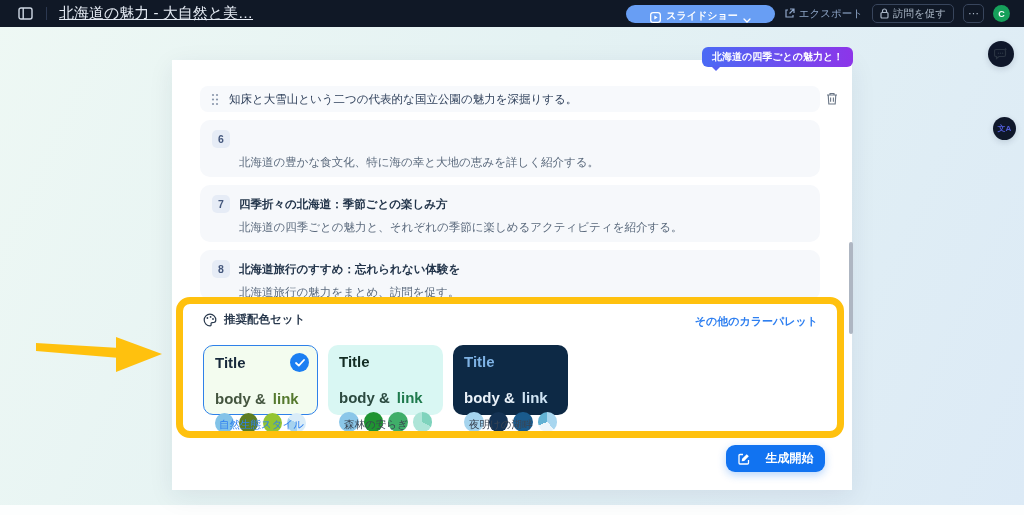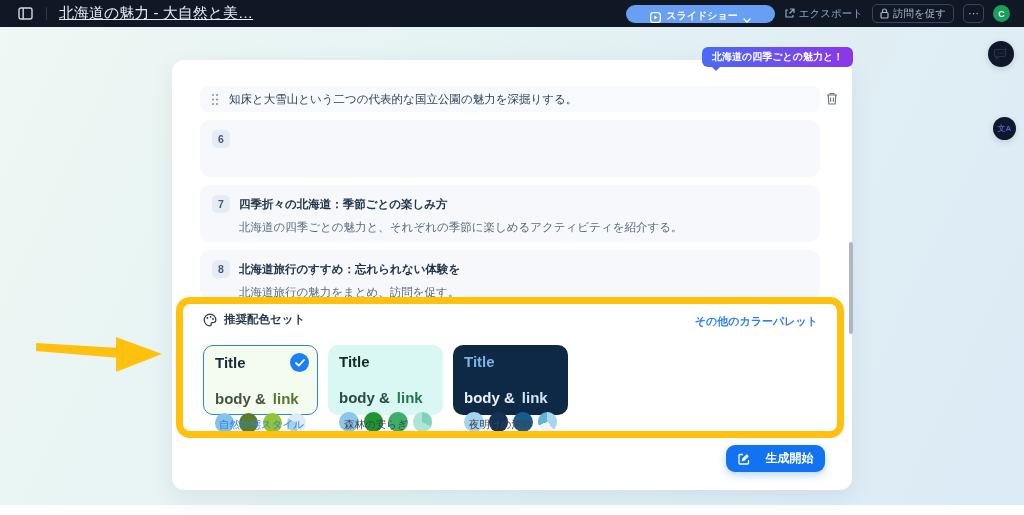--- a/index.html
+++ b/index.html
@@ -34,21 +34,21 @@
 
   
   .tip-badge { position:absolute; left:702px; top:47px; height:20px; padding:0 10px;
     border-radius:6px; background:linear-gradient(90deg,#4a6af5,#8d35e9); color:#fff;
     font-size:10px; font-weight:700; display:flex; align-items:center; z-index:7; }
   .tip-badge::after { content:""; position:absolute; left:9px; bottom:-4px;
     border-left:5px solid transparent; border-right:5px solid transparent; border-top:5px solid #5560f3; }
 
   
   .card { position:absolute; left:172px; top:60px; width:680px; height:430px;
-    background:#fff; border-radius:12px; box-shadow:0 6px 24px rgba(20,40,80,.08); z-index:2; }
+    background:#fff; border-radius:0; box-shadow:0 6px 24px rgba(20,40,80,.08); z-index:2; }
 
   .intro-row { position:absolute; left:28px; top:26px; width:620px; height:26px;
     background:#f7f9fc; border-radius:8px; display:flex; align-items:center; padding:0 11px; cursor:text; }
   .intro-text { font-size:11.5px; color:#31425c; margin-left:10px; }
   .trash-btn { position:absolute; left:653px; top:31px; width:15px; height:16px; cursor:pointer; }
 
   .outline-item { position:absolute; left:28px; width:620px; height:57px;
     background:#f6f8fb; border-radius:10px; padding:10px 12px; cursor:pointer; }
   .item-head { display:flex; align-items:center; gap:9px; }
   .num-badge { width:18px; height:18px; border-radius:5px; background:#e6ecf6; color:#44577c;
@@ -173,20 +173,21 @@
       <path d="M2 4 h10 M5 4 V2.5 h4 V4 M3.2 4 l0.6 9 h6.4 l0.6 -9" fill="none" stroke="#6a7686" stroke-width="1.1"></path>
       <line x1="5.6" y1="6.4" x2="5.6" y2="10.8" stroke="#6a7686" stroke-width="1.1"></line>
       <line x1="8.4" y1="6.4" x2="8.4" y2="10.8" stroke="#6a7686" stroke-width="1.1"></line>
     </svg>
   </span>
 
   <div class="outline-item" style="top:60px;">
     <div class="item-head">
       <span class="num-badge">6</span>
     </div>
+    <div class="item-desc">北海道の豊かな食文化、特に海の幸と大地の恵みを詳しく紹介する。</div>
   </div>
 
   <div class="outline-item" style="top:125px;">
     <div class="item-head">
       <span class="num-badge">7</span>
       <span class="item-title">四季折々の北海道：季節ごとの楽しみ方</span>
     </div>
     <div class="item-desc">北海道の四季ごとの魅力と、それぞれの季節に楽しめるアクティビティを紹介する。</div>
   </div>
 

